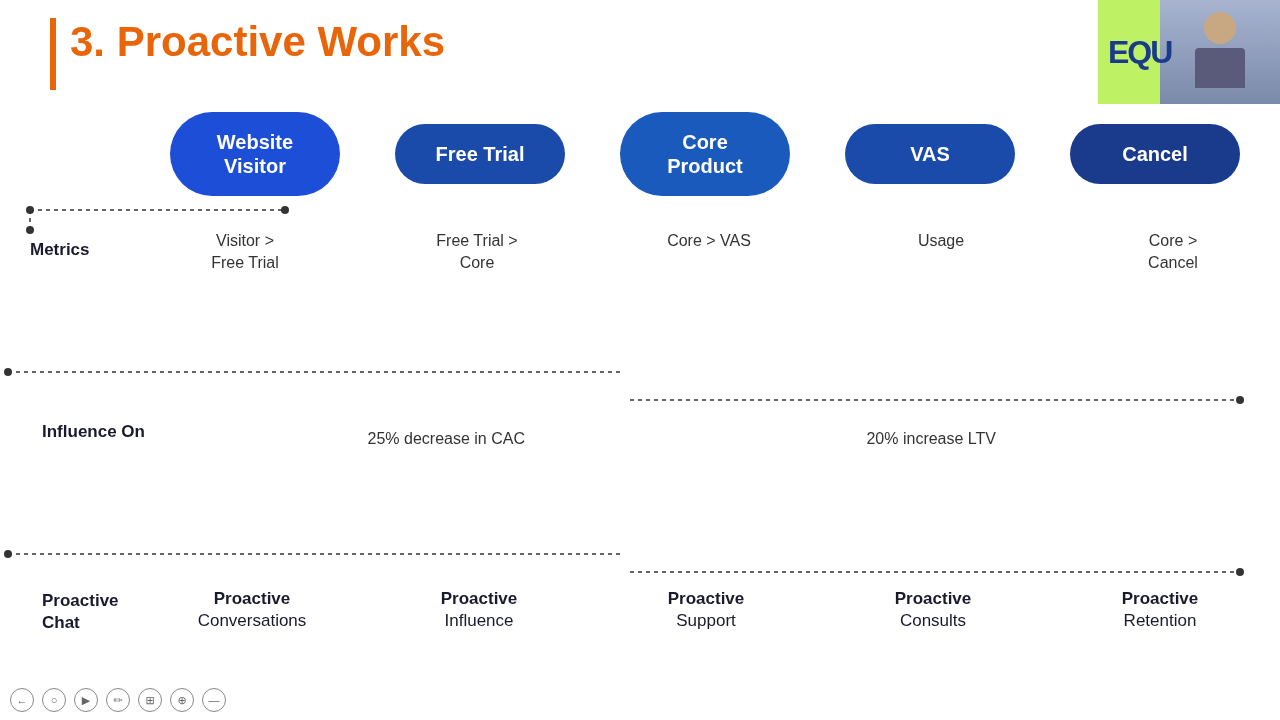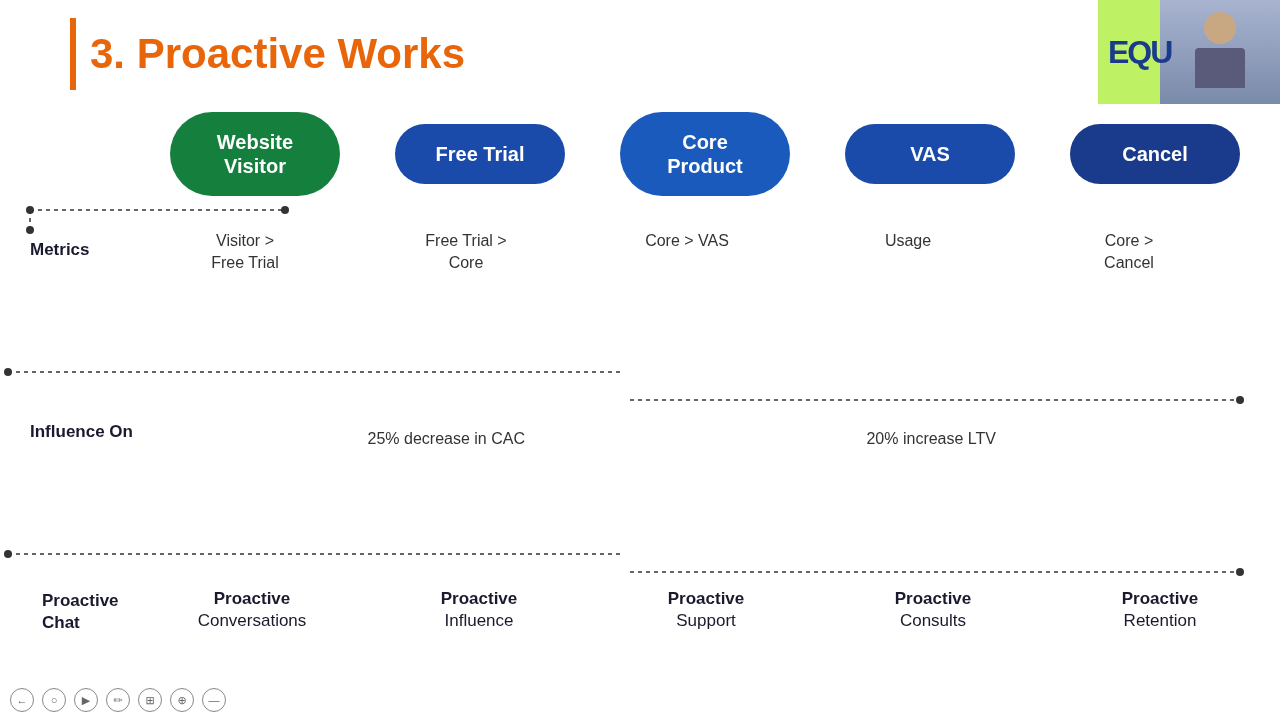--- a/index.html
+++ b/index.html
@@ -11,22 +11,20 @@
       overflow: hidden;
       position: relative;
     }
 
     
     .header {
       position: absolute;
       top: 18px;
       left: 50px;
       display: flex;
-      align-items: center;
-      margin-left: 20px;
     }
     .header-border {
       width: 6px;
       height: 72px;
       background: #e8650a;
       margin-right: 14px;
     }
     .header-title {
       font-size: 42px;
       font-weight: 400;
@@ -103,21 +101,21 @@
       cursor: pointer;
       font-size: 20px;
       font-weight: 600;
       color: #ffffff;
       border-radius: 50px;
       padding: 18px 28px;
       text-align: center;
       line-height: 1.2;
       min-width: 170px;
     }
-    .btn-website { background: #15803d; }
+    .btn-website { background: #1d4ed8; }
     .btn-freetrial { background: #1a4aaa; }
     .btn-core { background: #1a5abc; }
     .btn-vas { background: #1a4aaa; }
     .btn-cancel { background: #1a3a8c; }
 
     
     .metrics-row {
       position: absolute;
       top: 230px;
       left: 0;
@@ -130,21 +128,21 @@
       font-weight: 700;
       color: #1a1a2e;
       width: 170px;
       padding-left: 30px;
       padding-top: 10px;
     }
     .metrics-items {
       flex: 1;
       display: flex;
       justify-content: space-between;
-      padding-right: 76px;
+      padding-right: 32px;
     }
     .metric-item {
       text-align: center;
       font-size: 16px;
       color: #333;
       line-height: 1.4;
       min-width: 150px;
     }
 
     
@@ -154,21 +152,21 @@
       left: 0;
       right: 0;
       display: flex;
       align-items: center;
     }
     .influence-label {
       font-size: 17px;
       font-weight: 700;
       color: #1a1a2e;
       width: 170px;
-      padding-left: 30px;
+      padding-left: 42px;
     }
     .influence-items {
       flex: 1;
       display: flex;
       align-items: center;
       padding-right: 60px;
       margin-top: 15px;
     }
     .influence-item {
       font-size: 16px;

